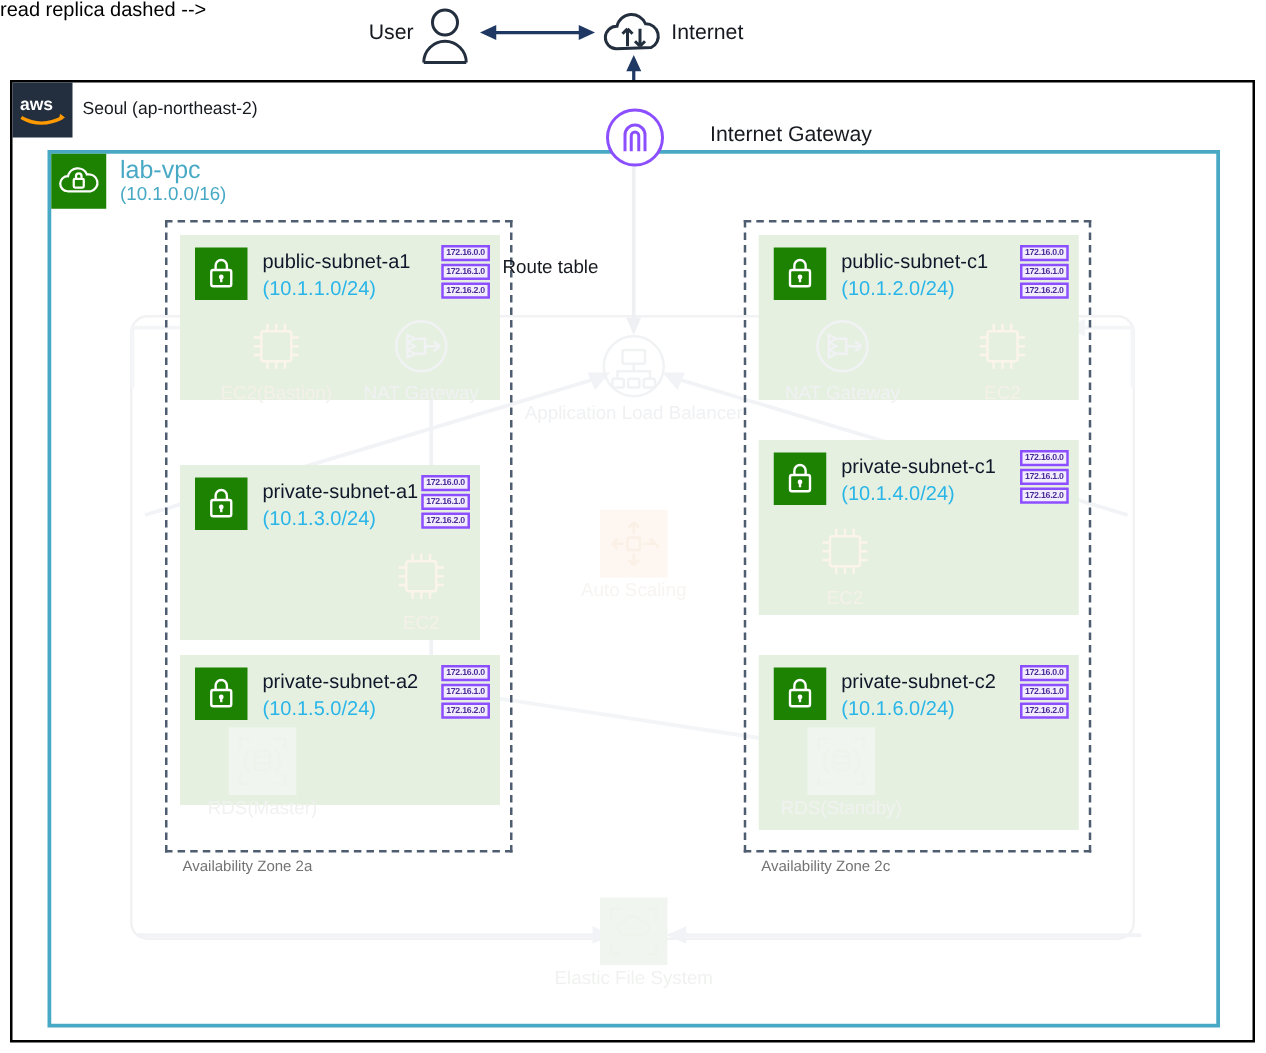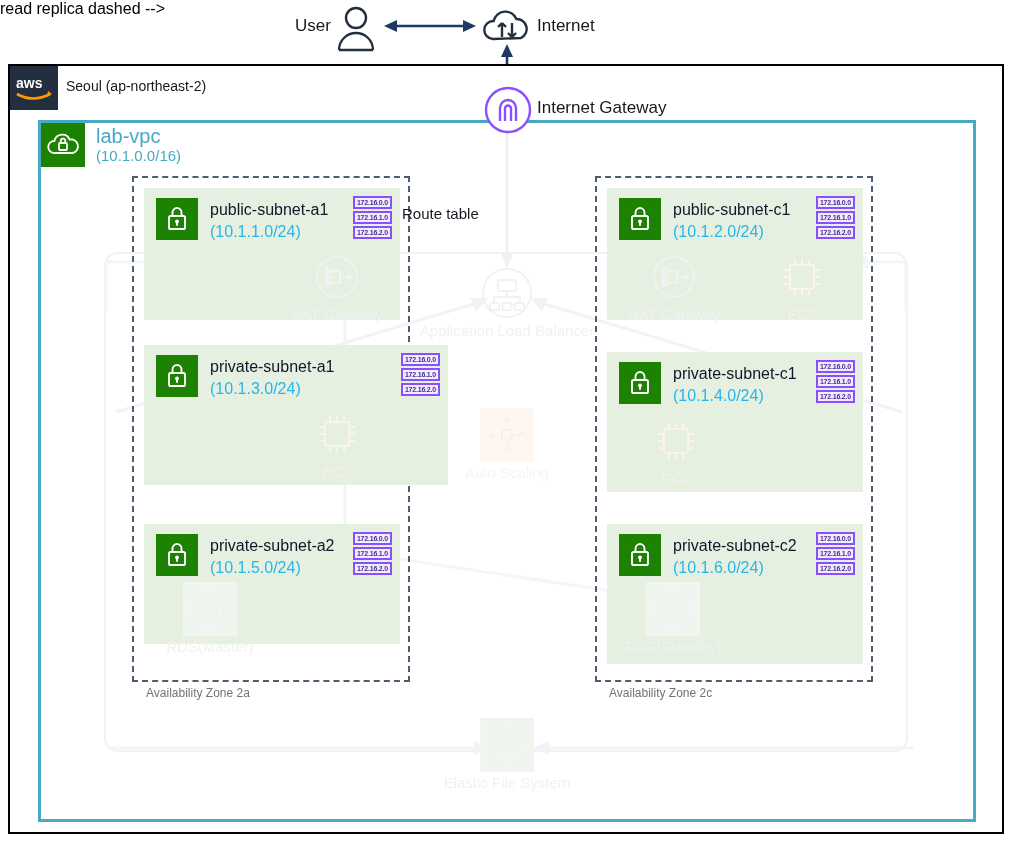--- a/index.html
+++ b/index.html
@@ -257,40 +257,50 @@
     <div class="subnet-badge">
       <svg width="26" height="28" viewBox="0 0 26 28" fill="none" stroke="#ffffff" stroke-width="1.9">
         <rect x="5" y="11" width="16" height="13" rx="1.6"></rect>
         <path d="M8.5 11 V7.5 a4.5 4.5 0 0 1 9 0 V11"></path>
         <circle cx="13" cy="16.5" r="1.9" fill="#ffffff" stroke="none"></circle>
         <path d="M13 17.5 v3.2"></path>
       </svg>
     </div>
     <div class="subnet-name">public-subnet-a1</div>
     <div class="subnet-cidr">(10.1.1.0/24)</div>
+    <div class="ghost g-ec2" style="position:absolute;left:22px;top:62px;width:110px;">
+      <div class="gi">
+        <svg width="46" height="46" viewBox="0 0 46 46" fill="none" stroke="#faf2e6" stroke-width="2">
+          <rect x="11" y="11" width="24" height="24" rx="2"></rect>
+          <path d="M16 11 V5 M23 11 V5 M30 11 V5 M16 35 V41 M23 35 V41 M30 35 V41
+                   M11 16 H5 M11 23 H5 M11 30 H5 M35 16 H41 M35 23 H41 M35 30 H41"></path>
+        </svg>
+      </div>
+      <div class="gl">EC2(Bastion)</div>
+    </div>
     <div class="ghost g-net" style="position:absolute;left:138px;top:62px;width:110px;">
       <div class="gi">
         <svg width="46" height="46" viewBox="0 0 46 46" fill="none" stroke="#f0f2f4" stroke-width="2">
           <circle cx="23" cy="23" r="20"></circle>
           <path d="M12 14 l6 3 l-6 3 z M12 20 l6 3 l-6 3 z M12 26 l6 3 l-6 3 z"></path>
           <path d="M19 17 H26 V29 H19 M26 23 H38 M38 23 l-5 -4 M38 23 l-5 4"></path>
         </svg>
       </div>
       <div class="gl">NAT Gateway</div>
     </div>
     <div class="rt" style="right:8px;top:8px;">
       <div class="rt-row">172.16.0.0</div>
       <div class="rt-row">172.16.1.0</div>
       <div class="rt-row">172.16.2.0</div>
     </div>
   </div>
   <div class="abs rt-caption" style="left:402px;top:205px;">Route table</div>
 
   
-  <div class="abs subnet" style="left:144px;top:345px;width:304px;height:140px;">
+  <div class="abs subnet" style="left:144px;top:372px;width:240px;height:140px;">
     <div class="subnet-badge">
       <svg width="26" height="28" viewBox="0 0 26 28" fill="none" stroke="#ffffff" stroke-width="1.9">
         <rect x="5" y="11" width="16" height="13" rx="1.6"></rect>
         <path d="M8.5 11 V7.5 a4.5 4.5 0 0 1 9 0 V11"></path>
         <circle cx="13" cy="16.5" r="1.9" fill="#ffffff" stroke="none"></circle>
         <path d="M13 17.5 v3.2"></path>
       </svg>
     </div>
     <div class="subnet-name">private-subnet-a1</div>
     <div class="subnet-cidr">(10.1.3.0/24)</div>
@@ -446,15 +456,15 @@
   </div>
 
   
   <div class="abs igw-icon" style="left:483px;top:85px;">
     <svg width="50" height="50" viewBox="0 0 50 50" fill="none" stroke="#8c4fff" stroke-width="2.4">
       <circle cx="25" cy="25" r="22" fill="#ffffff"></circle>
       <path d="M17 36 V23 a8 8 0 0 1 16 0 V36"></path>
       <path d="M22 36 V23.5 a3 3 0 0 1 6 0 V36"></path>
     </svg>
   </div>
-  <div class="abs toplabel" style="left:537px;top:98px;">Internet Gateway</div>
+  <div class="abs toplabel" style="left:568px;top:98px;">Internet Gateway</div>
 
 </div>
 
 </body></html>

